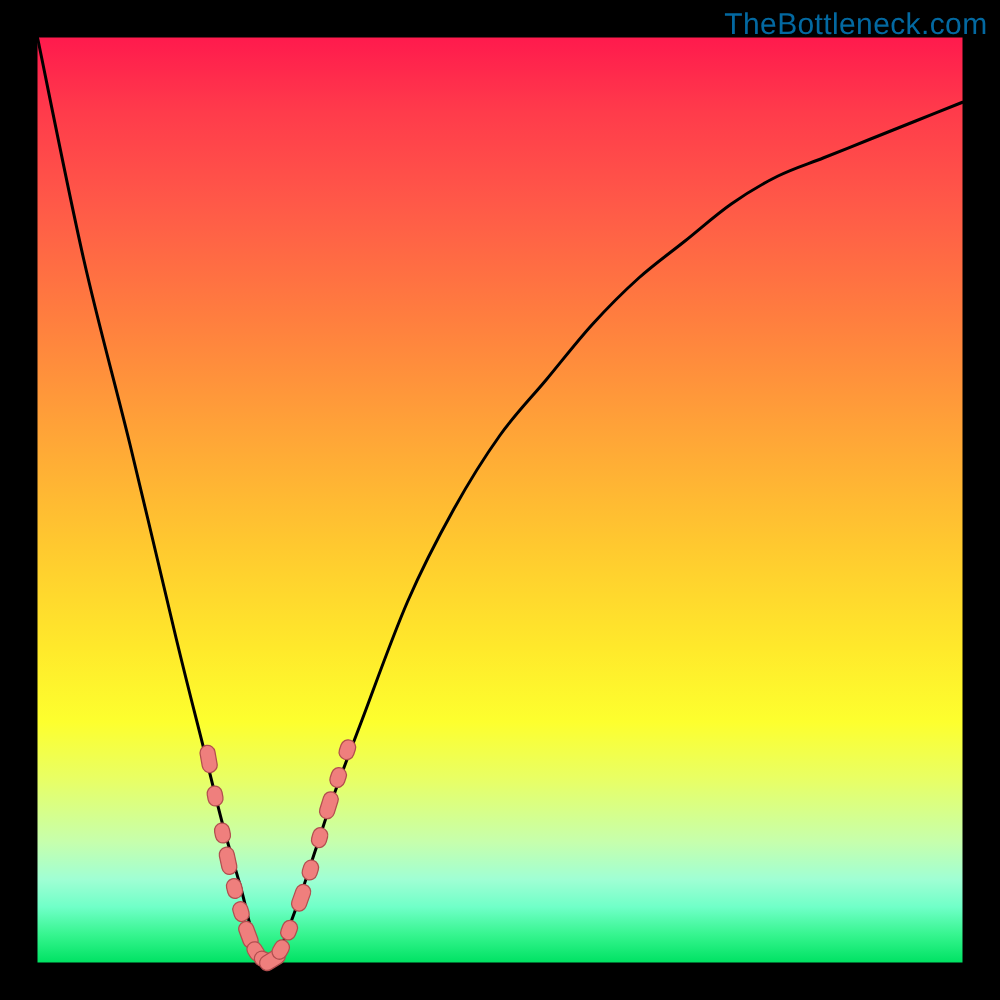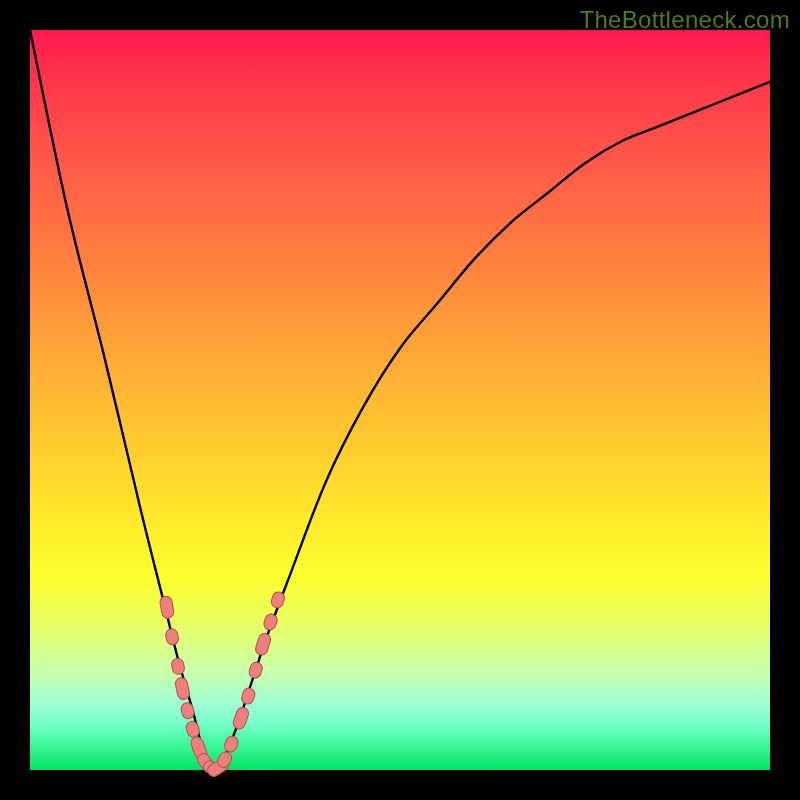--- a/index.html
+++ b/index.html
@@ -36,21 +36,21 @@
       #c6ffad 87%,
       #a0ffd4 91%,
       #70ffc8 94%,
       #36f58f 97%,
       #00e263 100%);
   }
   .watermark {
     position: absolute;
     top: 6px;
     right: 10px;
-    color: #4d7c0f;
+    color: #0369a1;
     font-size: 24px;
     font-weight: 500;
     letter-spacing: 0.3px;
     user-select: none;
   }
   svg.curve {
     position: absolute;
     left: 30px;
     top: 30px;
     width: 740px;

